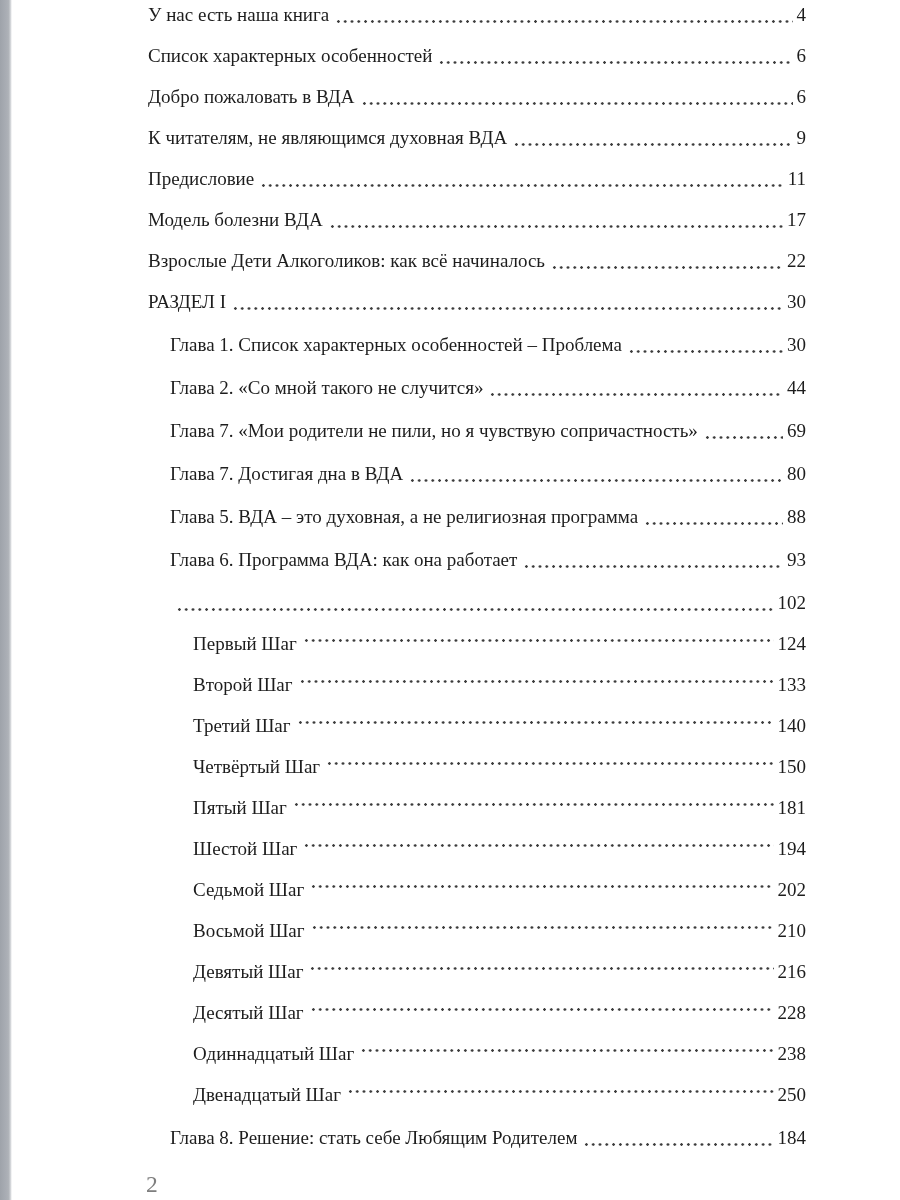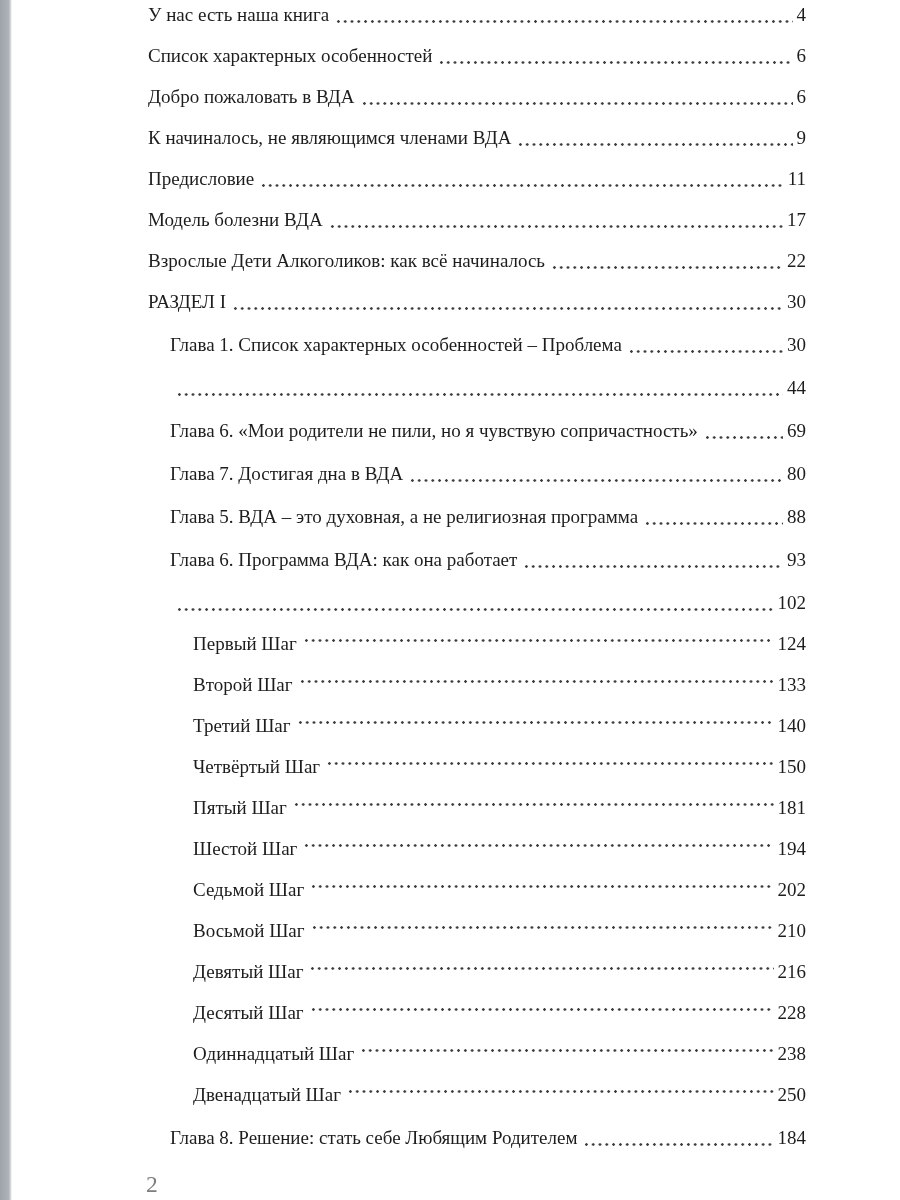--- a/index.html
+++ b/index.html
@@ -82,21 +82,21 @@
     <span class="num">6</span>
   </div>
 
   <div class="entry lvl0">
     <span class="t">Добро пожаловать в ВДА</span>
     <span class="dots"></span>
     <span class="num">6</span>
   </div>
 
   <div class="entry lvl0">
-    <span class="t">К начиналось, не являющимся членами ВДА</span>
+    <span class="t">К читателям, не являющимся духовная ВДА</span>
     <span class="dots"></span>
     <span class="num">9</span>
   </div>
 
   <div class="entry lvl0">
     <span class="t">Предисловие</span>
     <span class="dots"></span>
     <span class="num">11</span>
   </div>
 
@@ -118,26 +118,27 @@
     <span class="num">30</span>
   </div>
 
   <div class="entry lvl1">
     <span class="t">Глава 1. Список характерных особенностей – Проблема</span>
     <span class="dots"></span>
     <span class="num">30</span>
   </div>
 
   <div class="entry lvl1">
+    <span class="t">Глава 2. «Со мной такого не случится»</span>
     <span class="dots"></span>
     <span class="num">44</span>
   </div>
 
   <div class="entry lvl1">
-    <span class="t">Глава 6. «Мои родители не пили, но я чувствую сопричастность»</span>
+    <span class="t">Глава 7. «Мои родители не пили, но я чувствую сопричастность»</span>
     <span class="dots"></span>
     <span class="num">69</span>
   </div>
 
   <div class="entry lvl1">
     <span class="t">Глава 7. Достигая дна в ВДА</span>
     <span class="dots"></span>
     <span class="num">80</span>
   </div>
 

